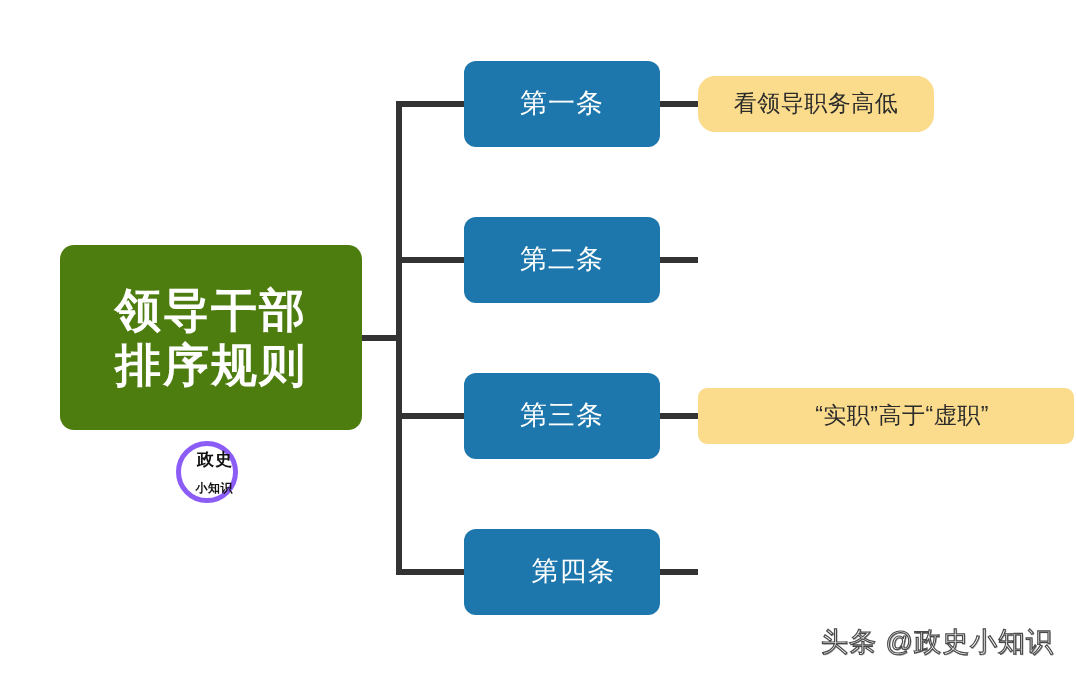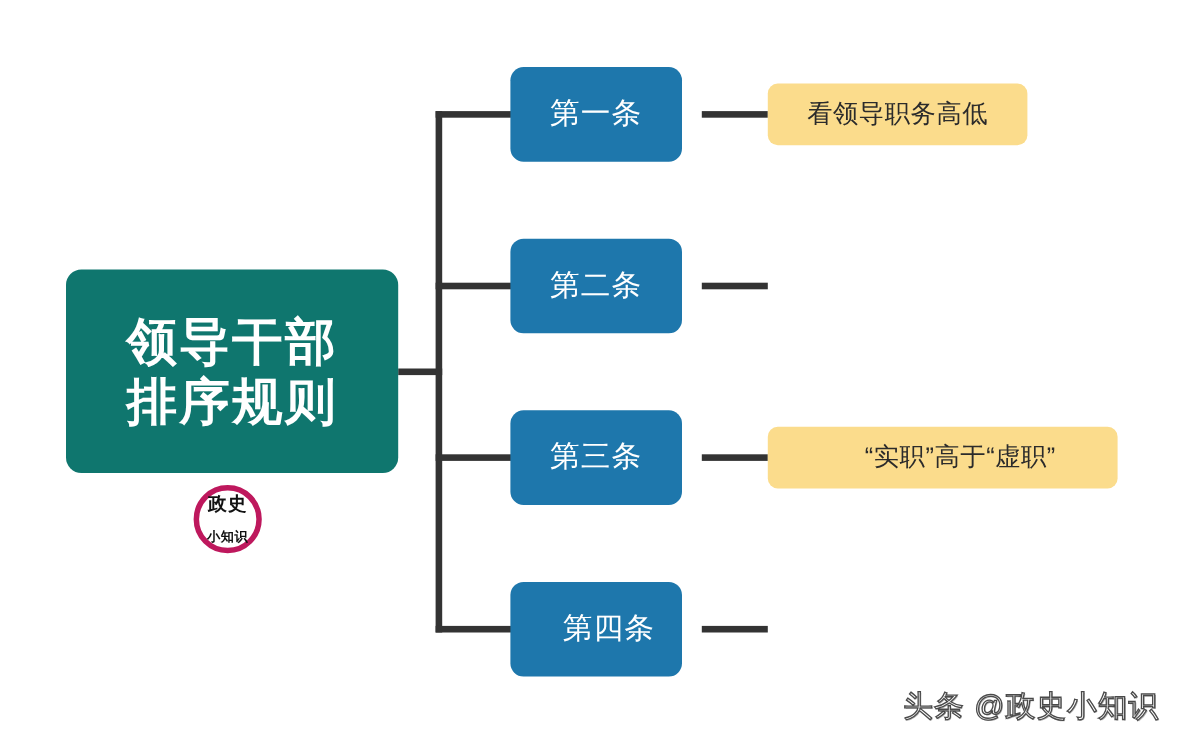--- a/index.html
+++ b/index.html
@@ -36,30 +36,30 @@
     text-align: center;
     line-height: 1.18;
     white-space: pre-line;
   }
 
   .root-node {
     left: 60px;
     top: 245px;
     width: 302px;
     height: 185px;
-    background: #0f766e;
+    background: #4d7c0f;
     border-radius: 14px;
     color: #ffffff;
     font-size: 46px;
     font-weight: bold;
     letter-spacing: 2px;
   }
 
   .branch-node {
-    width: 156px;
+    width: 196px;
     height: 86px;
     background: #1E77AC;
     border-radius: 12px;
     color: #ffffff;
     font-size: 27px;
     letter-spacing: 1px;
   }
 
   .leaf-node {
     height: 56px;
@@ -71,26 +71,26 @@
     padding: 0 16px;
   }
 
   
   .seal {
     position: absolute;
     left: 176px;
     top: 441px;
     width: 62px;
     height: 62px;
-    border: 5px solid #be185d;
+    border: 5px solid #8b5cf6;
     border-radius: 50%;
     box-sizing: border-box;
     display: flex;
     flex-direction: column;
-    align-items: center;
+    align-items: flex-end;
     justify-content: center;
     color: #111111;
     background: #ffffff;
   }
   .seal-top {
     font-size: 17px;
     font-weight: bold;
     line-height: 1;
     letter-spacing: 1px;
     font-family: "DejaVu Serif", serif;
@@ -137,22 +137,22 @@
   <div class="line" style="left:638px; top:569px; width:60px; height:6px;"></div>
 
   <div class="node root-node">领导干部
 排序规则</div>
 
   <div class="node branch-node" style="left:464px; top:61px;">第一条</div>
   <div class="node branch-node" style="left:464px; top:373px;">第三条</div>
   <div class="node branch-node" style="left:464px; top:217px;">第二条</div>
   <div class="node branch-node" style="left:464px; top:529px;padding-left:23px;">第四条</div>
 
-  <div class="node leaf-node" style="left:698px; top:76px; width:236px;">看领导职务高低</div>
-  <div class="node leaf-node" style="left:698px; top:388px; width:318px;padding-left:48px;">“实职”高于“虚职”</div>
+  <div class="node leaf-node" style="left:698px; top:76px; width:236px;border-radius:17px;">看领导职务高低</div>
+  <div class="node leaf-node" style="left:698px; top:388px; width:376px;padding-left:48px;">“实职”高于“虚职”</div>
 
   <div class="seal">
     <div class="seal-top">政史</div>
     <div class="seal-bottom">小知识</div>
   </div>
 
   <div class="watermark">头条 @政史小知识</div>
 
 </div>
 

